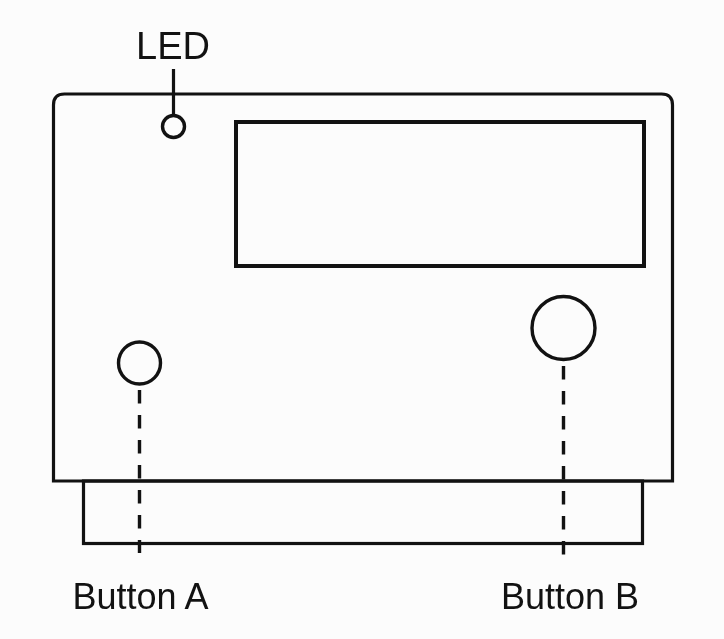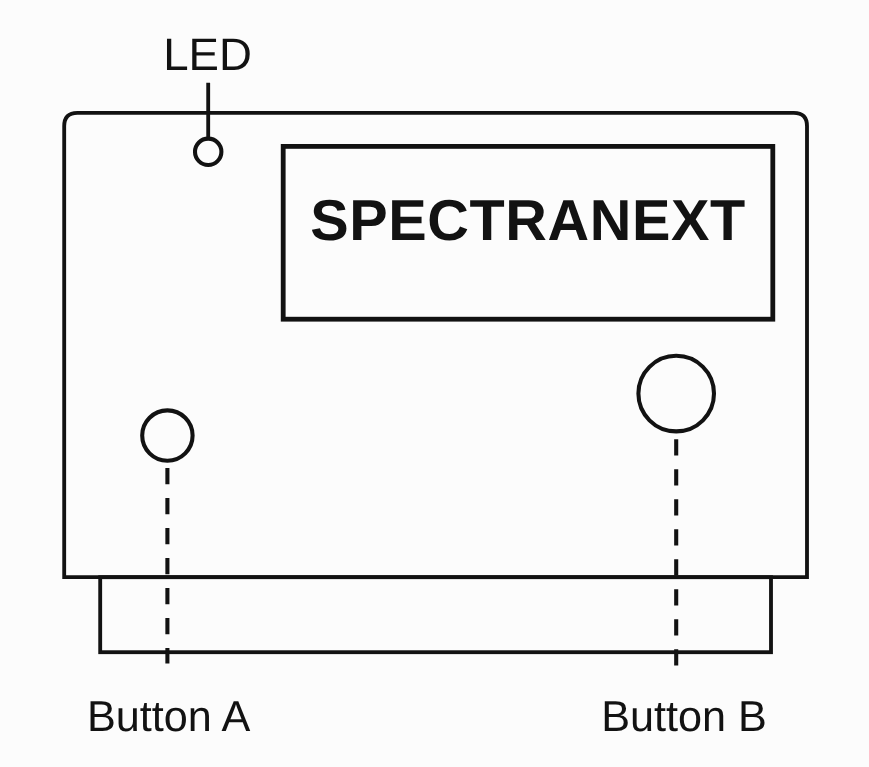--- a/index.html
+++ b/index.html
@@ -106,19 +106,18 @@
 
     <circle class="stroke-circle" cx="139.5" cy="363" r="21"></circle>
     <line class="stroke-dashed" x1="139.5" y1="390" x2="139.5" y2="553"></line>
 
     <circle class="stroke-circle" cx="563.5" cy="328" r="31.5"></circle>
     <line class="stroke-dashed" x1="563.5" y1="366" x2="563.5" y2="557"></line>
   </svg>
 
   <div class="label label-led">LED</div>
 
-  <div class="brand-plate-text">SPECTRANEXT</div>
 
   <div class="label label-button-b">Button B</div>
 
   <div class="label label-button-a">Button A</div>
 
 </div>
 
 </body></html>

